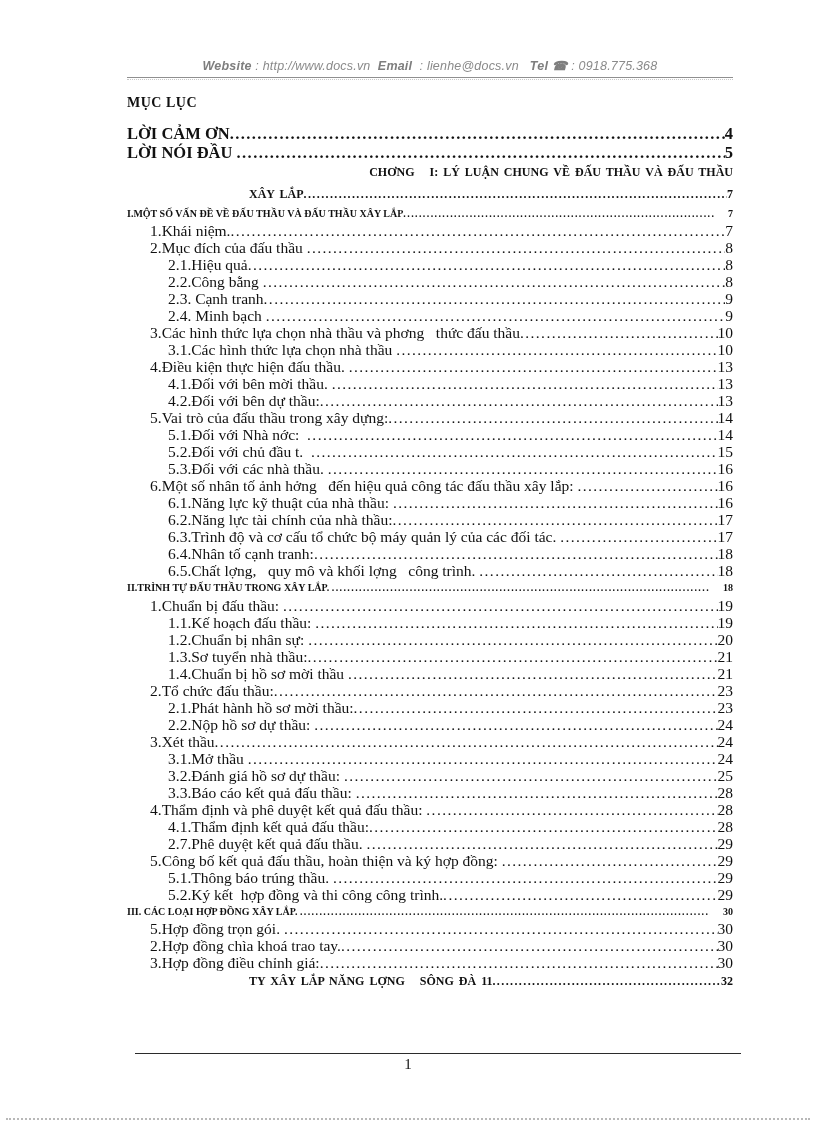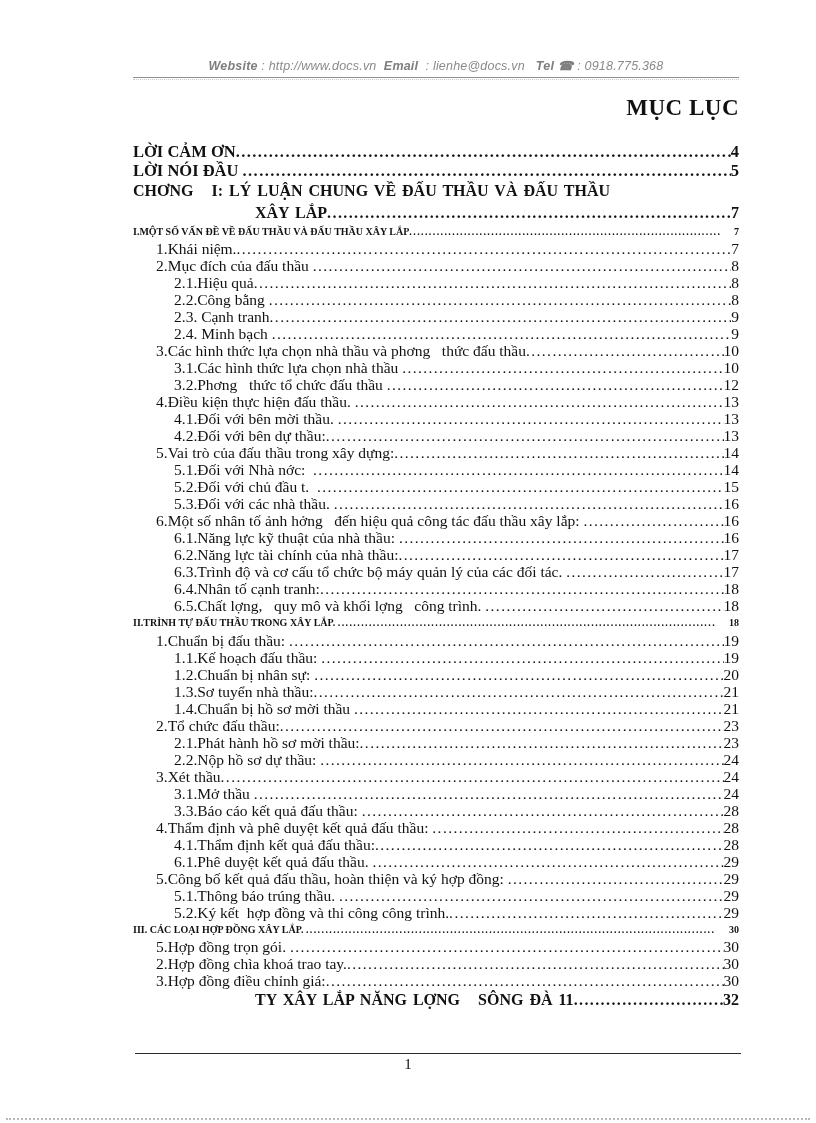--- a/index.html
+++ b/index.html
@@ -6,21 +6,21 @@
   .page{
     position:relative;
     width:816px;height:1123px;
     background:#ffffff;
     overflow:hidden;
     font-family:"Liberation Serif", serif;
     color:#111;
   }
   .content{
     position:absolute;
-    left:133px; top:0;
+    left:127px; top:0;
     width:606px;
   }
   
   .hdr{
     margin-top:58px;
     font-family:"Liberation Sans", sans-serif;
     font-style:italic;
     font-size:12.5px;
     color:#8a8a8a;
     text-align:center;
@@ -30,27 +30,27 @@
     white-space:pre;
   }
   .hdr b{font-weight:bold;color:#7e7e7e;}
   .hdr-dotted{
     border-top:1px dotted #c9c9c9;
     margin-top:1px;
   }
   
   .doc-title{
     margin-top:15px;
-    text-align:right;
-    font-size:23px;
+    text-align:left;
+    font-size:14px;
     font-weight:bold;
     letter-spacing:.5px;
   }
   
-  .toc{ margin-top:21px; font-size:15.5px;font-family:Liberation Serif, serif; }
+  .toc{ margin-top:13px; font-size:15.5px;font-family:Liberation Serif, serif; }
   .row{
     display:flex;
     align-items:baseline;
     line-height:17px;
   }
   .lbl{ white-space:pre; }
   .leader{
     flex:1 1 auto;
     min-width:0;
     overflow:hidden;
@@ -59,21 +59,21 @@
   .leader::after{
     content:"..................................................................................................................................................................................";
     letter-spacing:1.4px;
   }
   .pg{ white-space:pre; }
   .lvl1{ padding-left:23px;justify-content:center; }
   .lvl2{ padding-left:41px; }
   .r-front{ font-weight:bold; font-size:16.5px; line-height:19px; }
   .r-sec{ font-weight:bold; font-size:10px; line-height:17.4px; }
   .r-sec .pg{ padding-left:13px; }
-  .r-chap{ font-weight:bold; font-size:16px; line-height:21.5px; word-spacing:2px; }
+  .r-chap{ font-weight:bold; font-size:12px; line-height:21.5px; word-spacing:2px;justify-content:flex-end; }
   .r-chap2{ padding-left:122px; }
   
   .footer-rule{
     position:absolute;
     left:135px; width:606px; top:1053px;
     border-top:1.5px solid #2b2b2b;
   }
   .page-num{
     position:absolute;
     top:1056px; left:0; width:816px;
@@ -155,25 +155,20 @@
         <div class="row r-n lvl1">
           <span class="lbl">3.Các hình thức lựa chọn nhà thầu và phơng   thức đấu thầu</span>
           <span class="leader"></span>
           <span class="pg">10</span>
         </div>
         <div class="row r-n lvl2">
           <span class="lbl">3.1.Các hình thức lựa chọn nhà thầu </span>
           <span class="leader"></span>
           <span class="pg">10</span>
         </div>
-        <div class="row r-n lvl2">
-          <span class="lbl">3.2.Phơng   thức tổ chức đấu thầu </span>
-          <span class="leader"></span>
-          <span class="pg">12</span>
-        </div>
         <div class="row r-n lvl1">
           <span class="lbl">4.Điều kiện thực hiện đấu thầu. </span>
           <span class="leader"></span>
           <span class="pg">13</span>
         </div>
         <div class="row r-n lvl2">
           <span class="lbl">4.1.Đối với bên mời thầu. </span>
           <span class="leader"></span>
           <span class="pg">13</span>
         </div>
@@ -281,36 +276,41 @@
           <span class="lbl">3.Xét thầu</span>
           <span class="leader"></span>
           <span class="pg">24</span>
         </div>
         <div class="row r-n lvl2">
           <span class="lbl">3.1.Mở thầu </span>
           <span class="leader"></span>
           <span class="pg">24</span>
         </div>
         <div class="row r-n lvl2">
+          <span class="lbl">3.2.Đánh giá hồ sơ dự thầu: </span>
+          <span class="leader"></span>
+          <span class="pg">25</span>
+        </div>
+        <div class="row r-n lvl2">
           <span class="lbl">3.3.Báo cáo kết quả đấu thầu: </span>
           <span class="leader"></span>
           <span class="pg">28</span>
         </div>
         <div class="row r-n lvl1">
           <span class="lbl">4.Thẩm định và phê duyệt kết quả đấu thầu: </span>
           <span class="leader"></span>
           <span class="pg">28</span>
         </div>
         <div class="row r-n lvl2">
           <span class="lbl">4.1.Thẩm định kết quả đấu thầu:</span>
           <span class="leader"></span>
           <span class="pg">28</span>
         </div>
         <div class="row r-n lvl2">
-          <span class="lbl">6.1.Phê duyệt kết quả đấu thầu. </span>
+          <span class="lbl">2.7.Phê duyệt kết quả đấu thầu. </span>
           <span class="leader"></span>
           <span class="pg">29</span>
         </div>
         <div class="row r-n lvl1">
           <span class="lbl">5.Công bố kết quả đấu thầu, hoàn thiện và ký hợp đồng: </span>
           <span class="leader"></span>
           <span class="pg">29</span>
         </div>
         <div class="row r-n lvl2">
           <span class="lbl">5.1.Thông báo trúng thầu. </span>

